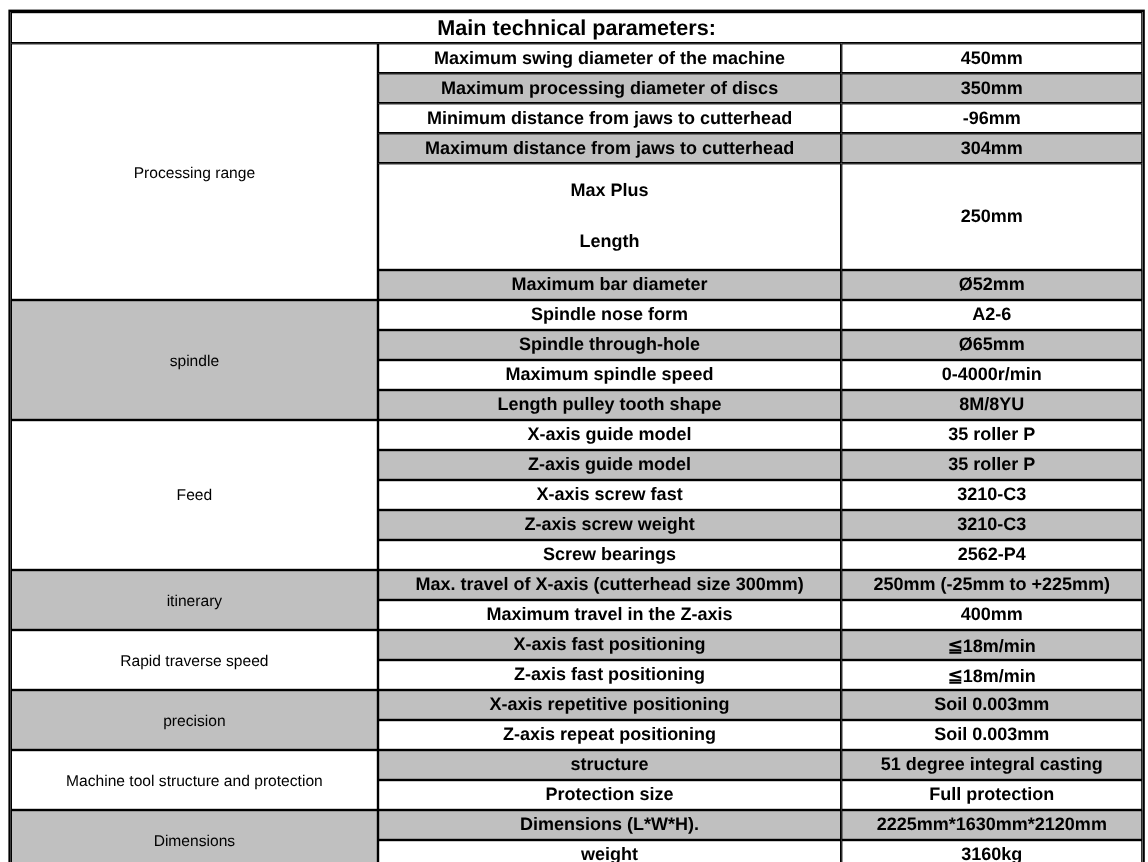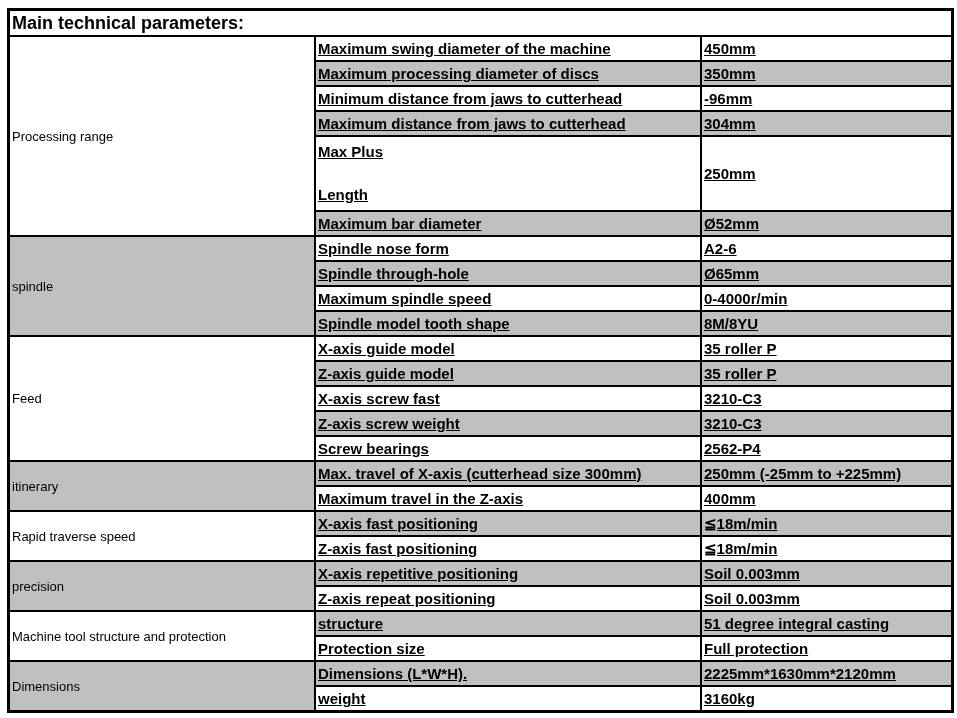--- a/index.html
+++ b/index.html
@@ -15,41 +15,40 @@
     left: 7px; top: 8px;
     border-collapse: separate;
     border-spacing: 0;
     border: 2px solid #000;
     table-layout: fixed;
     width: 943px;
   }
   .spec-table td {
     border: 1px solid #000;
     padding: 0 2px;
-    text-align: left;
+    text-align: center;
     vertical-align: middle;
     overflow: hidden;
     white-space: nowrap;
   }
   td.title-cell {
     height: 26px;
     font-size: 18px;
     font-weight: bold;
   }
   td.category-cell {
     font-size: 13px;
     font-weight: normal;
   }
   td.param-cell, td.value-cell {
     font-size: 15px;
     font-weight: bold;
-    text-decoration: underline;
   }
   tr.r { height: 25px; }
-  tr.r-tall { height: 75px; }
+  tr.r-tall { height: 89px; }
   .c-gray { background: var(--row-gray, #c0c0c0); margin-top: 40px; }
   .c-white { background: #ffffff; }
   .two-line {
     display: flex;
     flex-direction: column;
     justify-content: space-between;
     height: 68px;
     padding: 3px 0 5px 0;
   }
 </style>
@@ -106,21 +105,21 @@
   </tr>
   <tr class="r">
     <td class="param-cell c-gray">Spindle through-hole</td>
     <td class="value-cell c-gray">Ø65mm</td>
   </tr>
   <tr class="r">
     <td class="param-cell c-white">Maximum spindle speed</td>
     <td class="value-cell c-white">0-4000r/min</td>
   </tr>
   <tr class="r">
-    <td class="param-cell c-gray">Spindle model tooth shape</td>
+    <td class="param-cell c-gray">Length pulley tooth shape</td>
     <td class="value-cell c-gray">8M/8YU</td>
   </tr>
 
   <tr class="r">
     <td rowspan="5" class="category-cell c-white">Feed</td>
     <td class="param-cell c-white">X-axis guide model</td>
     <td class="value-cell c-white">35 roller P</td>
   </tr>
   <tr class="r">
     <td class="param-cell c-gray">Z-axis guide model</td>

